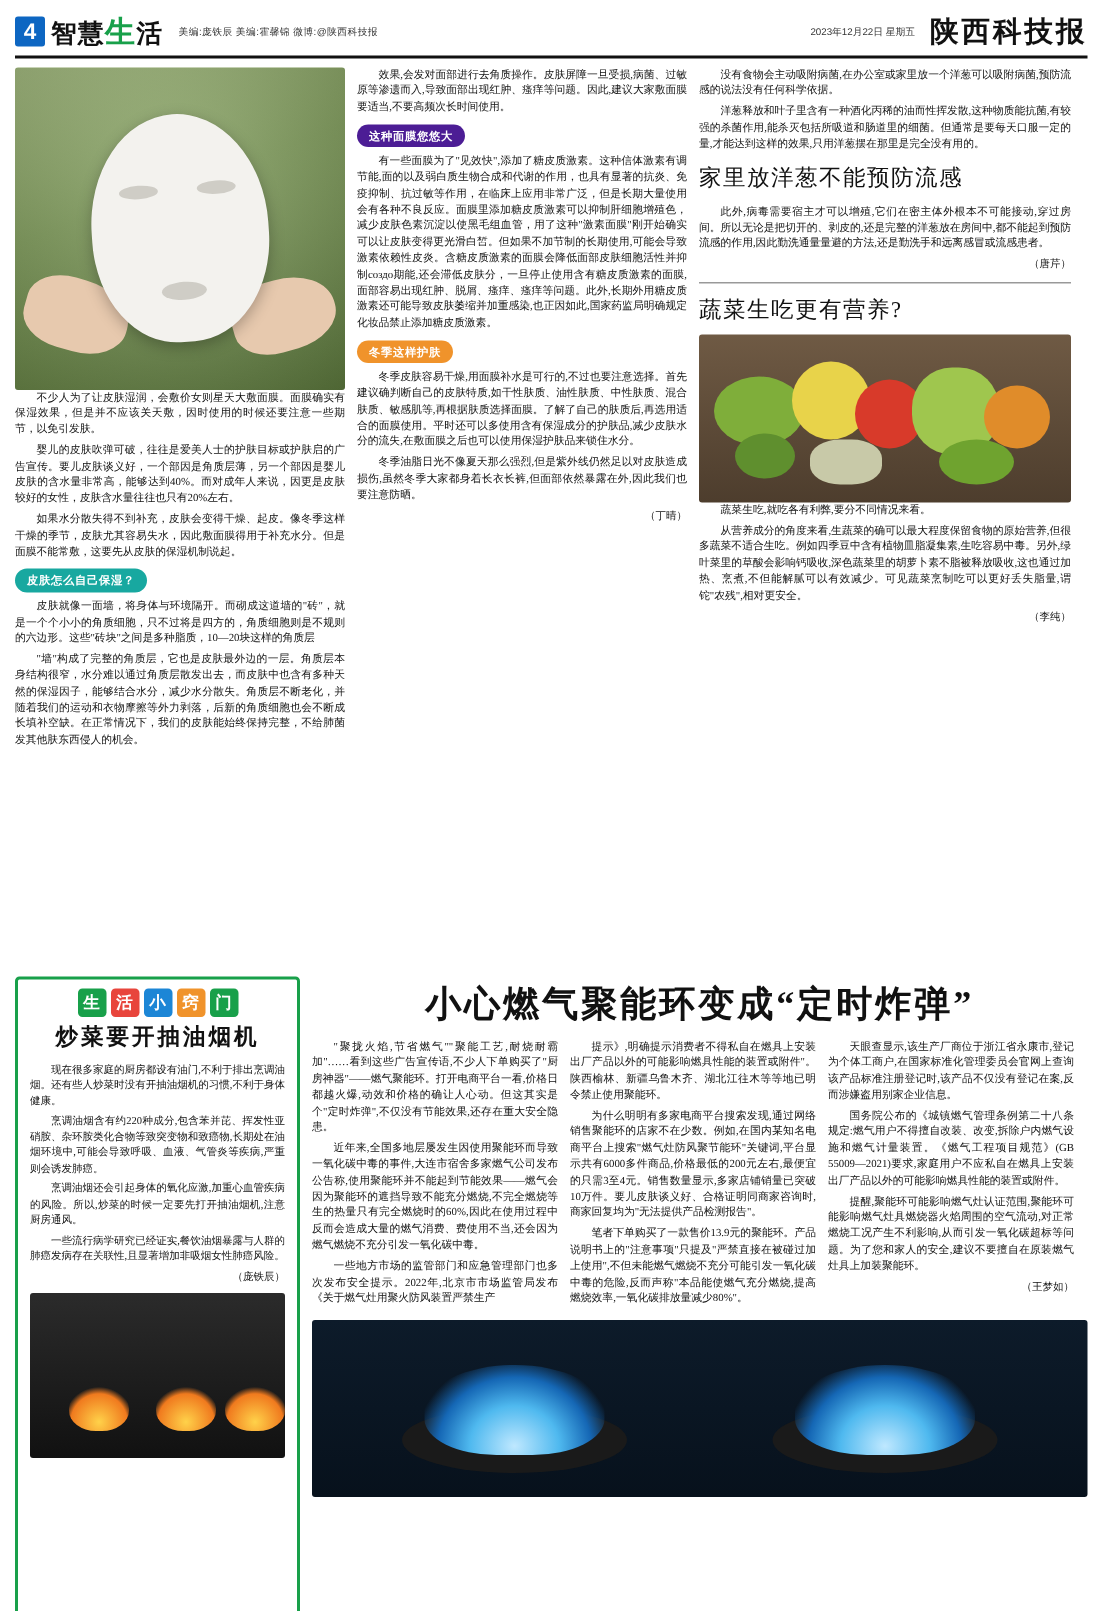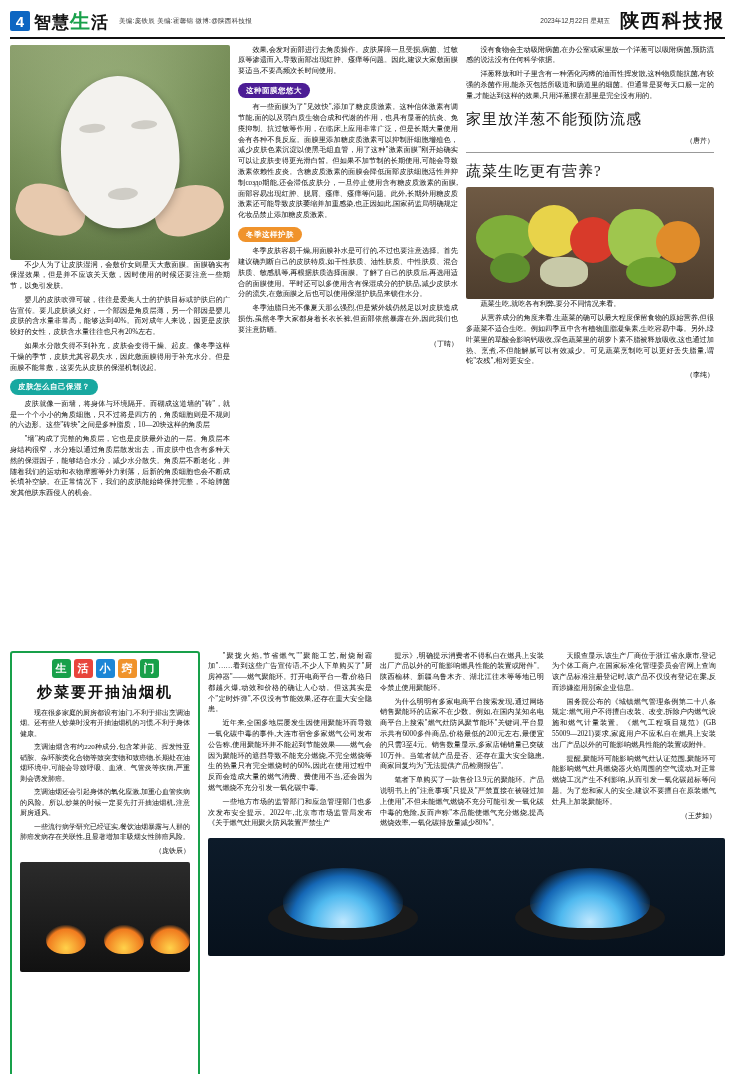--- a/index.html
+++ b/index.html
@@ -193,20 +193,21 @@
       </div>
       <p>冬季皮肤容易干燥,用面膜补水是可行的,不过也要注意选择。首先建议确判断自己的皮肤特质,如干性肤质、油性肤质、中性肤质、混合肤质、敏感肌等,再根据肤质选择面膜。了解了自己的肤质后,再选用适合的面膜使用。平时还可以多使用含有保湿成分的护肤品,减少皮肤水分的流失,在敷面膜之后也可以使用保湿护肤品来锁住水分。</p>
       <p>冬季油脂日光不像夏天那么强烈,但是紫外线仍然足以对皮肤造成损伤,虽然冬季大家都身着长衣长裤,但面部依然暴露在外,因此我们也要注意防晒。</p>
       <div class="sign">（丁晴）</div>
     </div>
 
     <div class="col col-3">
       <p>没有食物会主动吸附病菌,在办公室或家里放一个洋葱可以吸附病菌,预防流感的说法没有任何科学依据。</p>
       <p>洋葱释放和叶子里含有一种酒化丙稀的油而性挥发散,这种物质能抗菌,有较强的杀菌作用,能杀灭包括所吸道和肠道里的细菌。但通常是要每天口服一定的量,才能达到这样的效果,只用洋葱摆在那里是完全没有用的。</p>
       <div class="headline3">家里放洋葱不能预防流感</div>
+      <p>此外,病毒需要宿主才可以增殖,它们在密主体外根本不可能接动,穿过房间。所以无论是把切开的、剥皮的,还是完整的洋葱放在房间中,都不能起到预防流感的作用,因此勤洗通量量避的方法,还是勤洗手和远离感冒或流感患者。</p>
       <div class="sign">（唐芹）</div>
       <div class="divider-h"></div>
       <div class="headline3">蔬菜生吃更有营养?</div>
       <div class="veg-photo">
         <div class="veg" style="left:10px;top:28px;width:60px;height:46px;background:#7fae3a;"></div>
         <div class="veg" style="left:62px;top:18px;width:52px;height:52px;background:#e8d34a;"></div>
         <div class="veg" style="left:104px;top:30px;width:46px;height:46px;background:#d83a2a;"></div>
         <div class="veg" style="left:142px;top:22px;width:58px;height:58px;background:#9fc64e;border-radius:46%;"></div>
         <div class="veg" style="left:190px;top:34px;width:44px;height:42px;background:#e08c2a;"></div>
         <div class="veg" style="left:24px;top:66px;width:40px;height:30px;background:#5f8f2e;"></div>
@@ -238,29 +239,30 @@
         <div class="sign">（庞铁辰）</div>
       </div>
       <div class="kitchen-photo">
         <div class="flame" style="left:26px;"></div>
         <div class="flame" style="left:84px;"></div>
         <div class="flame" style="left:130px;"></div>
       </div>
     </div>
 
     <div class="box-right">
+      <div class="gas-title">小心燃气聚能环变成“定时炸弹”</div>
       <div class="gas-cols">
         <div class="gas-col">
           <p>"聚拢火焰,节省燃气""聚能工艺,耐烧耐霸加"……看到这些广告宣传语,不少人下单购买了"厨房神器"——燃气聚能环。打开电商平台一看,价格日都越火爆,动效和价格的确让人心动。但这其实是个"定时炸弹",不仅没有节能效果,还存在重大安全隐患。</p>
           <p>近年来,全国多地层屡发生因使用聚能环而导致一氧化碳中毒的事件,大连市宿舍多家燃气公司发布公告称,使用聚能环并不能起到节能效果——燃气会因为聚能环的遮挡导致不能充分燃烧,不完全燃烧等生的热量只有完全燃烧时的60%,因此在使用过程中反而会造成大量的燃气消费、费使用不当,还会因为燃气燃烧不充分引发一氧化碳中毒。</p>
           <p>一些地方市场的监管部门和应急管理部门也多次发布安全提示。2022年,北京市市场监管局发布《关于燃气灶用聚火防风装置严禁生产</p>
         </div>
         <div class="gas-col">
           <p>提示》,明确提示消费者不得私自在燃具上安装出厂产品以外的可能影响燃具性能的装置或附件"。陕西榆林、新疆乌鲁木齐、湖北江往木等等地已明令禁止使用聚能环。</p>
-          <p>为什么明明有多家电商平台搜索发现,通过网络销售聚能环的店家不在少数。例如,在国内某知名电商平台上搜索"燃气灶防风聚节能环"关键词,平台显示共有6000多件商品,价格最低的200元左右,最便宜的只需3至4元。销售数量显示,多家店铺销量已突破10万件。当笔者就产品是否、还存在重大安全隐患,商家回复均为"无法提供产品检测报告"。</p>
+          <p>为什么明明有多家电商平台搜索发现,通过网络销售聚能环的店家不在少数。例如,在国内某知名电商平台上搜索"燃气灶防风聚节能环"关键词,平台显示共有6000多件商品,价格最低的200元左右,最便宜的只需3至4元。销售数量显示,多家店铺销量已突破10万件。要儿皮肤谈义好、合格证明同商家咨询时,商家回复均为"无法提供产品检测报告"。</p>
           <p>笔者下单购买了一款售价13.9元的聚能环。产品说明书上的"注意事项"只提及"严禁直接在被碰过加上使用",不但未能燃气燃烧不充分可能引发一氧化碳中毒的危险,反而声称"本品能使燃气充分燃烧,提高燃烧效率,一氧化碳排放量减少80%"。</p>
         </div>
         <div class="gas-col">
           <p>天眼查显示,该生产厂商位于浙江省永康市,登记为个体工商户,在国家标准化管理委员会官网上查询该产品标准注册登记时,该产品不仅没有登记在案,反而涉嫌盗用别家企业信息。</p>
           <p>国务院公布的《城镇燃气管理条例第二十八条规定:燃气用户不得擅自改装、改变,拆除户内燃气设施和燃气计量装置。《燃气工程项目规范》(GB 55009—2021)要求,家庭用户不应私自在燃具上安装出厂产品以外的可能影响燃具性能的装置或附件。</p>
           <p>提醒,聚能环可能影响燃气灶认证范围,聚能环可能影响燃气灶具燃烧器火焰周围的空气流动,对正常燃烧工况产生不利影响,从而引发一氧化碳超标等问题。为了您和家人的安全,建议不要擅自在原装燃气灶具上加装聚能环。</p>
           <div class="sign">（王梦如）</div>
         </div>
       </div>
       <div class="stove-photo">

